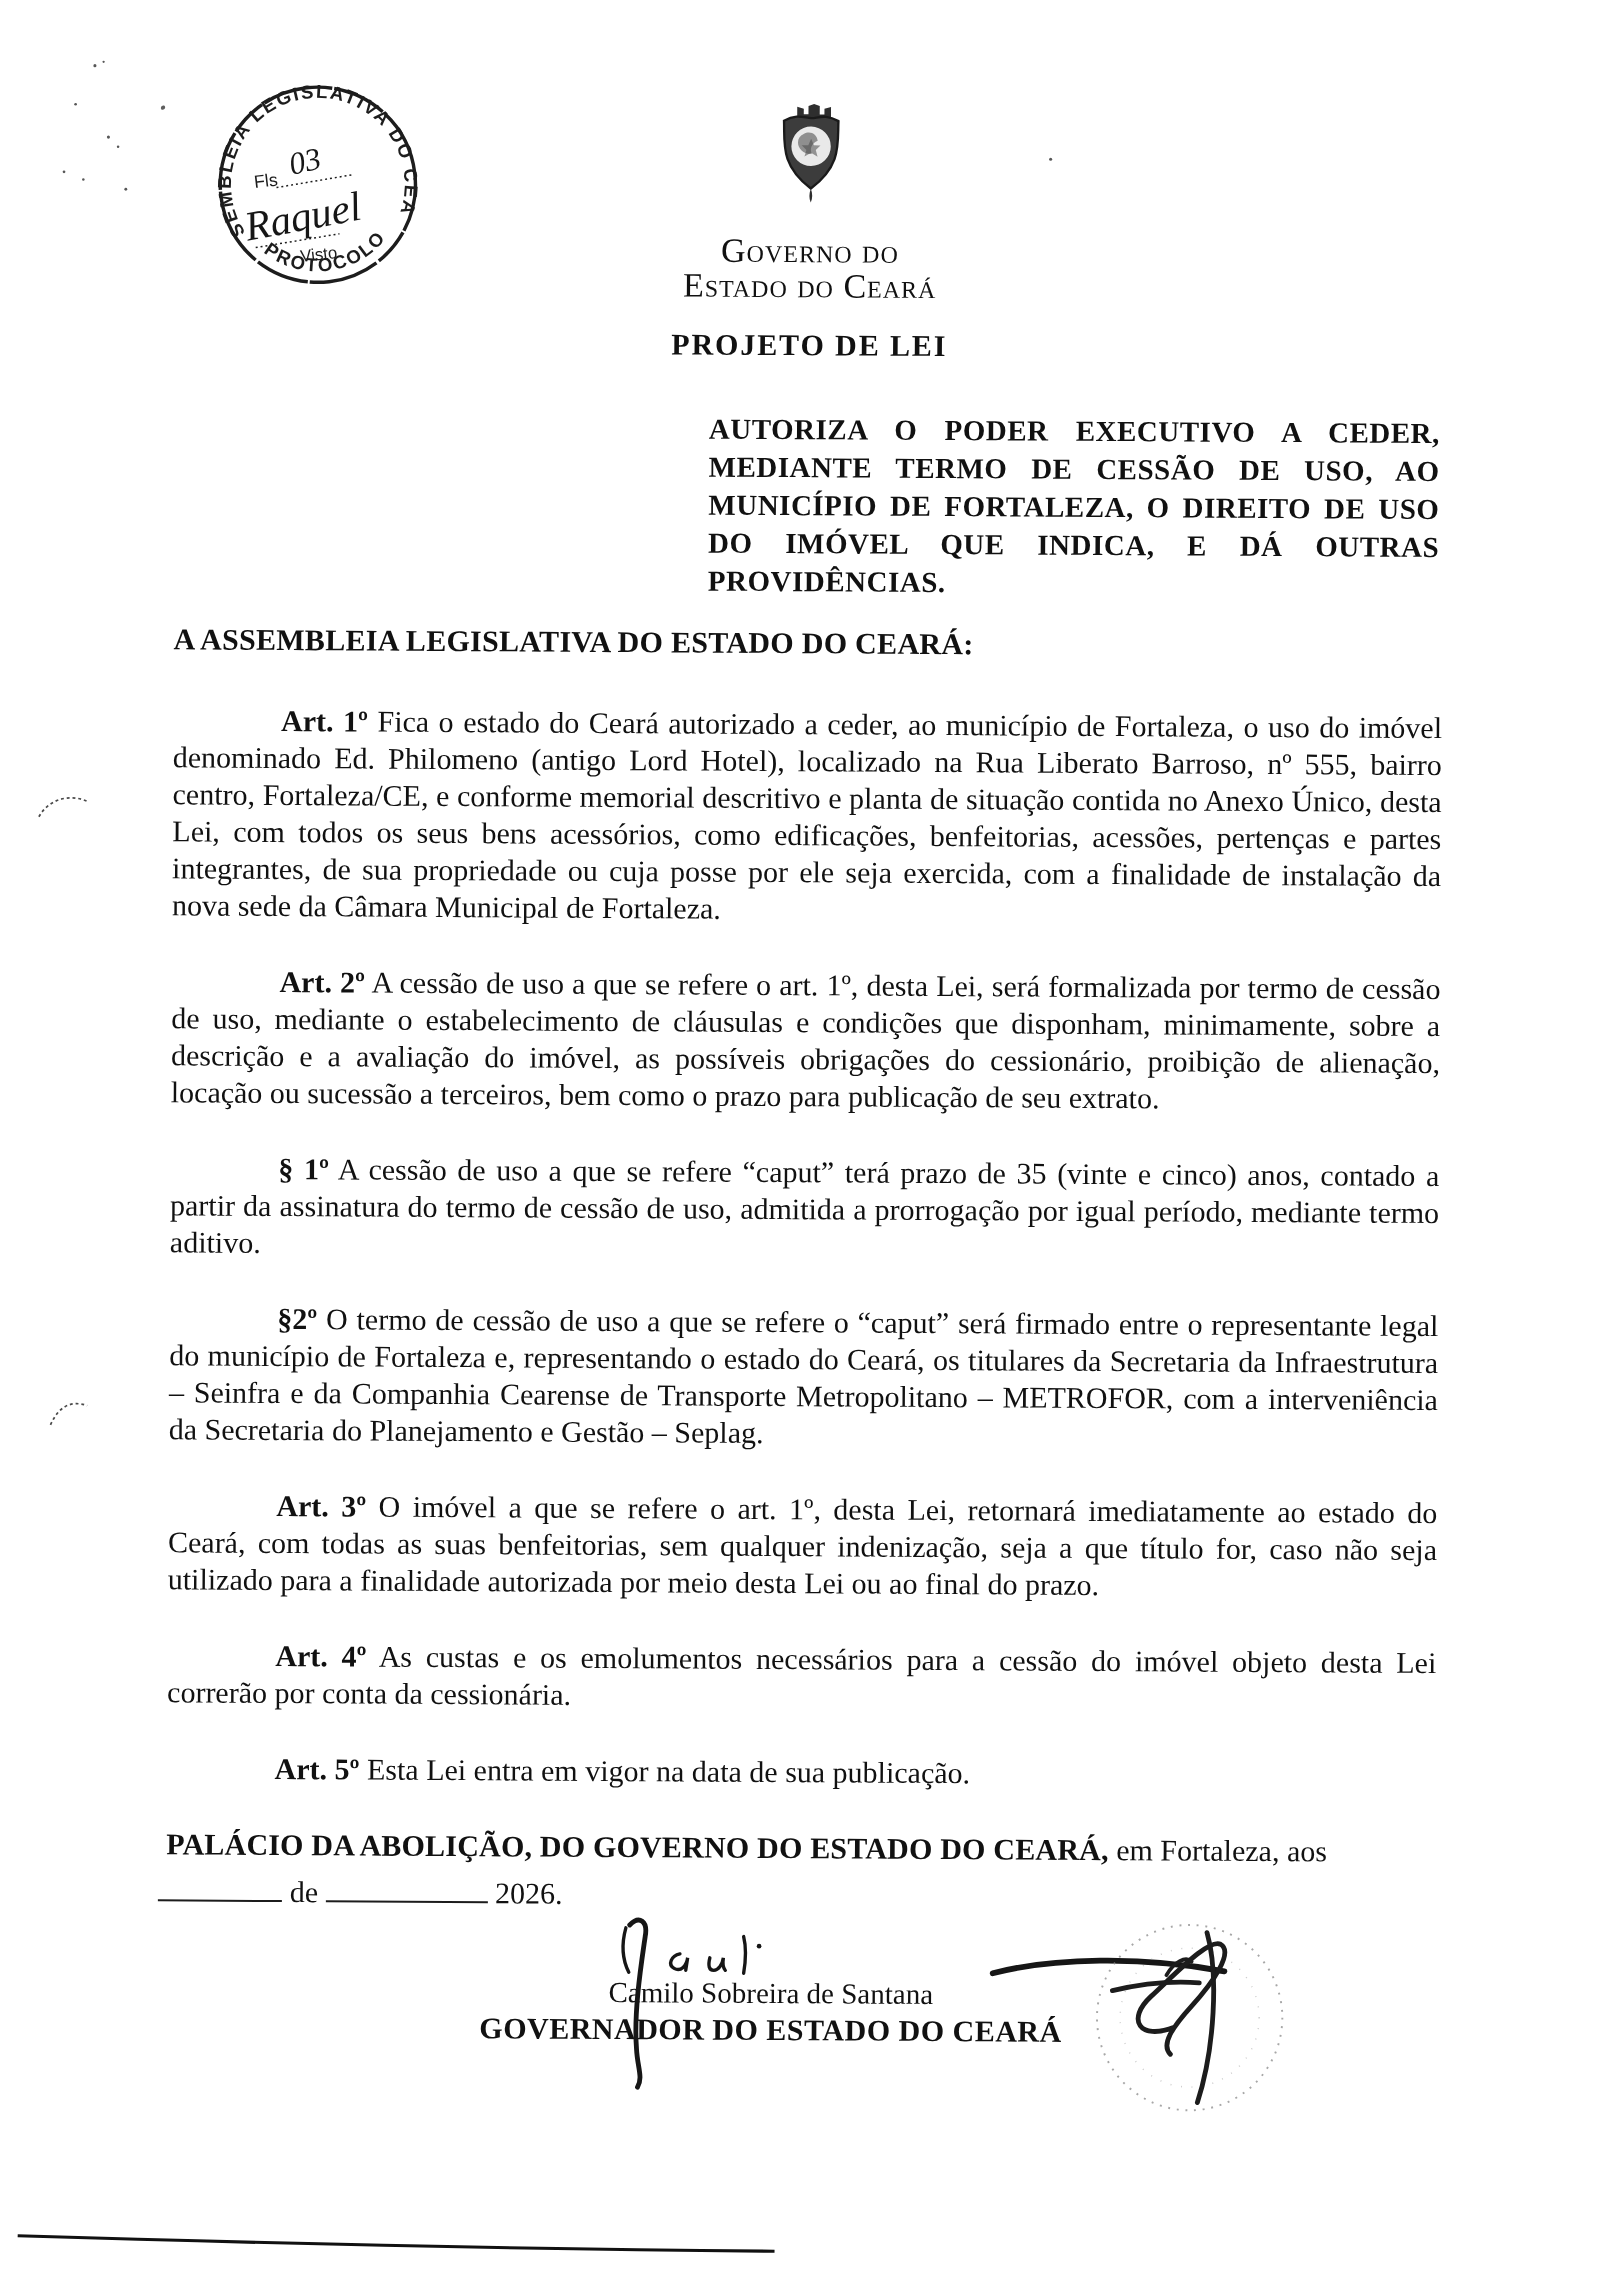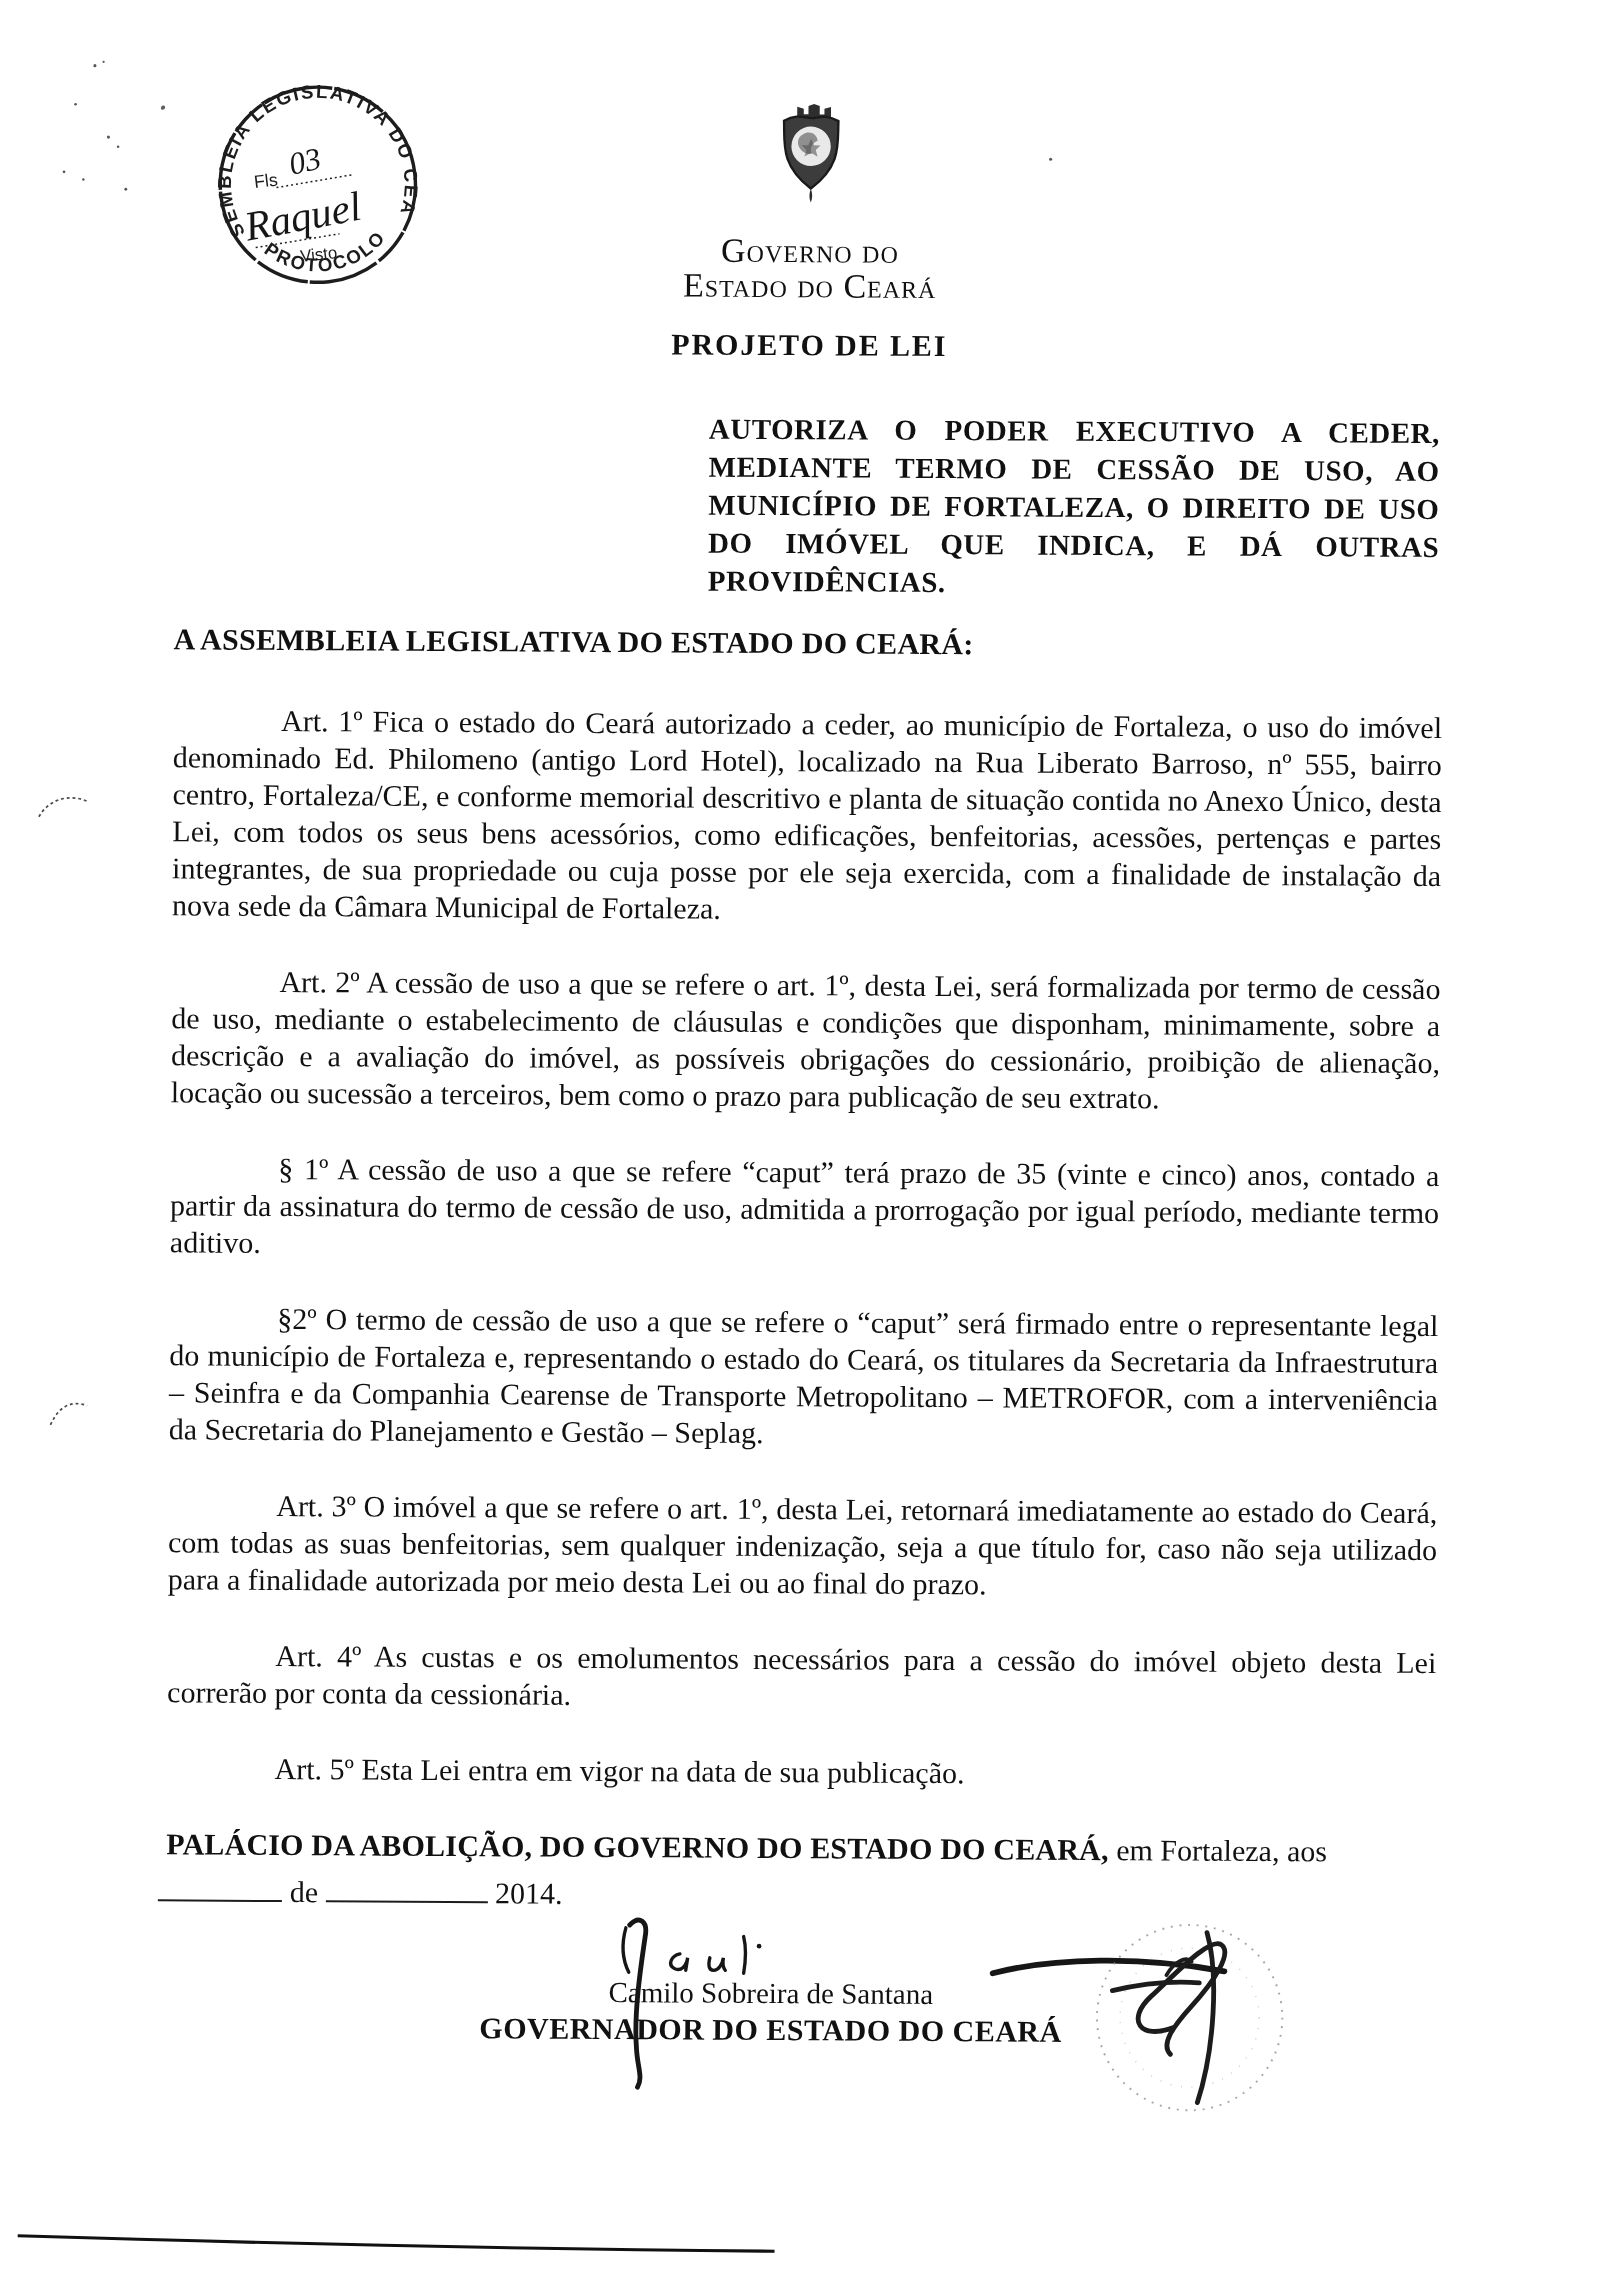--- a/index.html
+++ b/index.html
@@ -62,21 +62,21 @@
   .preamble{
     font-weight:bold;
     letter-spacing:0.3px;
     margin:0 0 44px 0;
   }
   .body-text p.art{
     margin:0 0 39px 0;
     text-indent:108px;
     text-align:justify;
   }
-  .art-label{font-weight:normal;}
+  .art-label{font-weight:bold;}
   .closing{
     margin:0;
     text-align:left;
   }
   .closing .place-bold{font-weight:bold;letter-spacing:0.2px;}
   .date-line{
     margin:9.7px 0 0 0;
     white-space:nowrap;
   }
   .blank{
@@ -159,21 +159,21 @@
       <p class="art"><span class="art-label">§2º</span> <span>O termo de cessão de uso a que se refere o “caput” será firmado entre o representante legal do município de Fortaleza e, representando o estado do Ceará, os titulares da Secretaria da Infraestrutura – Seinfra e da Companhia Cearense de Transporte Metropolitano – METROFOR, com a interveniência da Secretaria do Planejamento e Gestão – Seplag.</span></p>
 
       <p class="art"><span class="art-label">Art. 3º</span> <span>O imóvel a que se refere o art. 1º, desta Lei, retornará imediatamente ao estado do Ceará, com todas as suas benfeitorias, sem qualquer indenização, seja a que título for, caso não seja utilizado para a finalidade autorizada por meio desta Lei ou ao final do prazo.</span></p>
 
       <p class="art"><span class="art-label">Art. 4º</span> <span>As custas e os emolumentos necessários para a cessão do imóvel objeto desta Lei correrão por conta da cessionária.</span></p>
 
       <p class="art"><span class="art-label">Art. 5º</span> <span>Esta Lei entra em vigor na data de sua publicação.</span></p>
 
       <p class="closing"><span class="place-bold">PALÁCIO DA ABOLIÇÃO, DO GOVERNO DO ESTADO DO CEARÁ,</span> <span>em Fortaleza, aos</span></p>
 
-      <div class="date-line"><span class="blank day"></span> <span>de</span> <span class="blank month"></span> <span>2014.</span></div>
+      <div class="date-line"><span class="blank day"></span> <span>de</span> <span class="blank month"></span> <span>2026.</span></div>
     </div>
 
     <div class="sig-block">
       <div class="sig-name">Camilo Sobreira de Santana</div>
       <div class="sig-title">GOVERNADOR DO ESTADO DO CEARÁ</div>
     </div>
   </div>
 
   <svg class="artifacts" width="1607" height="2286" viewBox="0 0 1664 2368">
 

